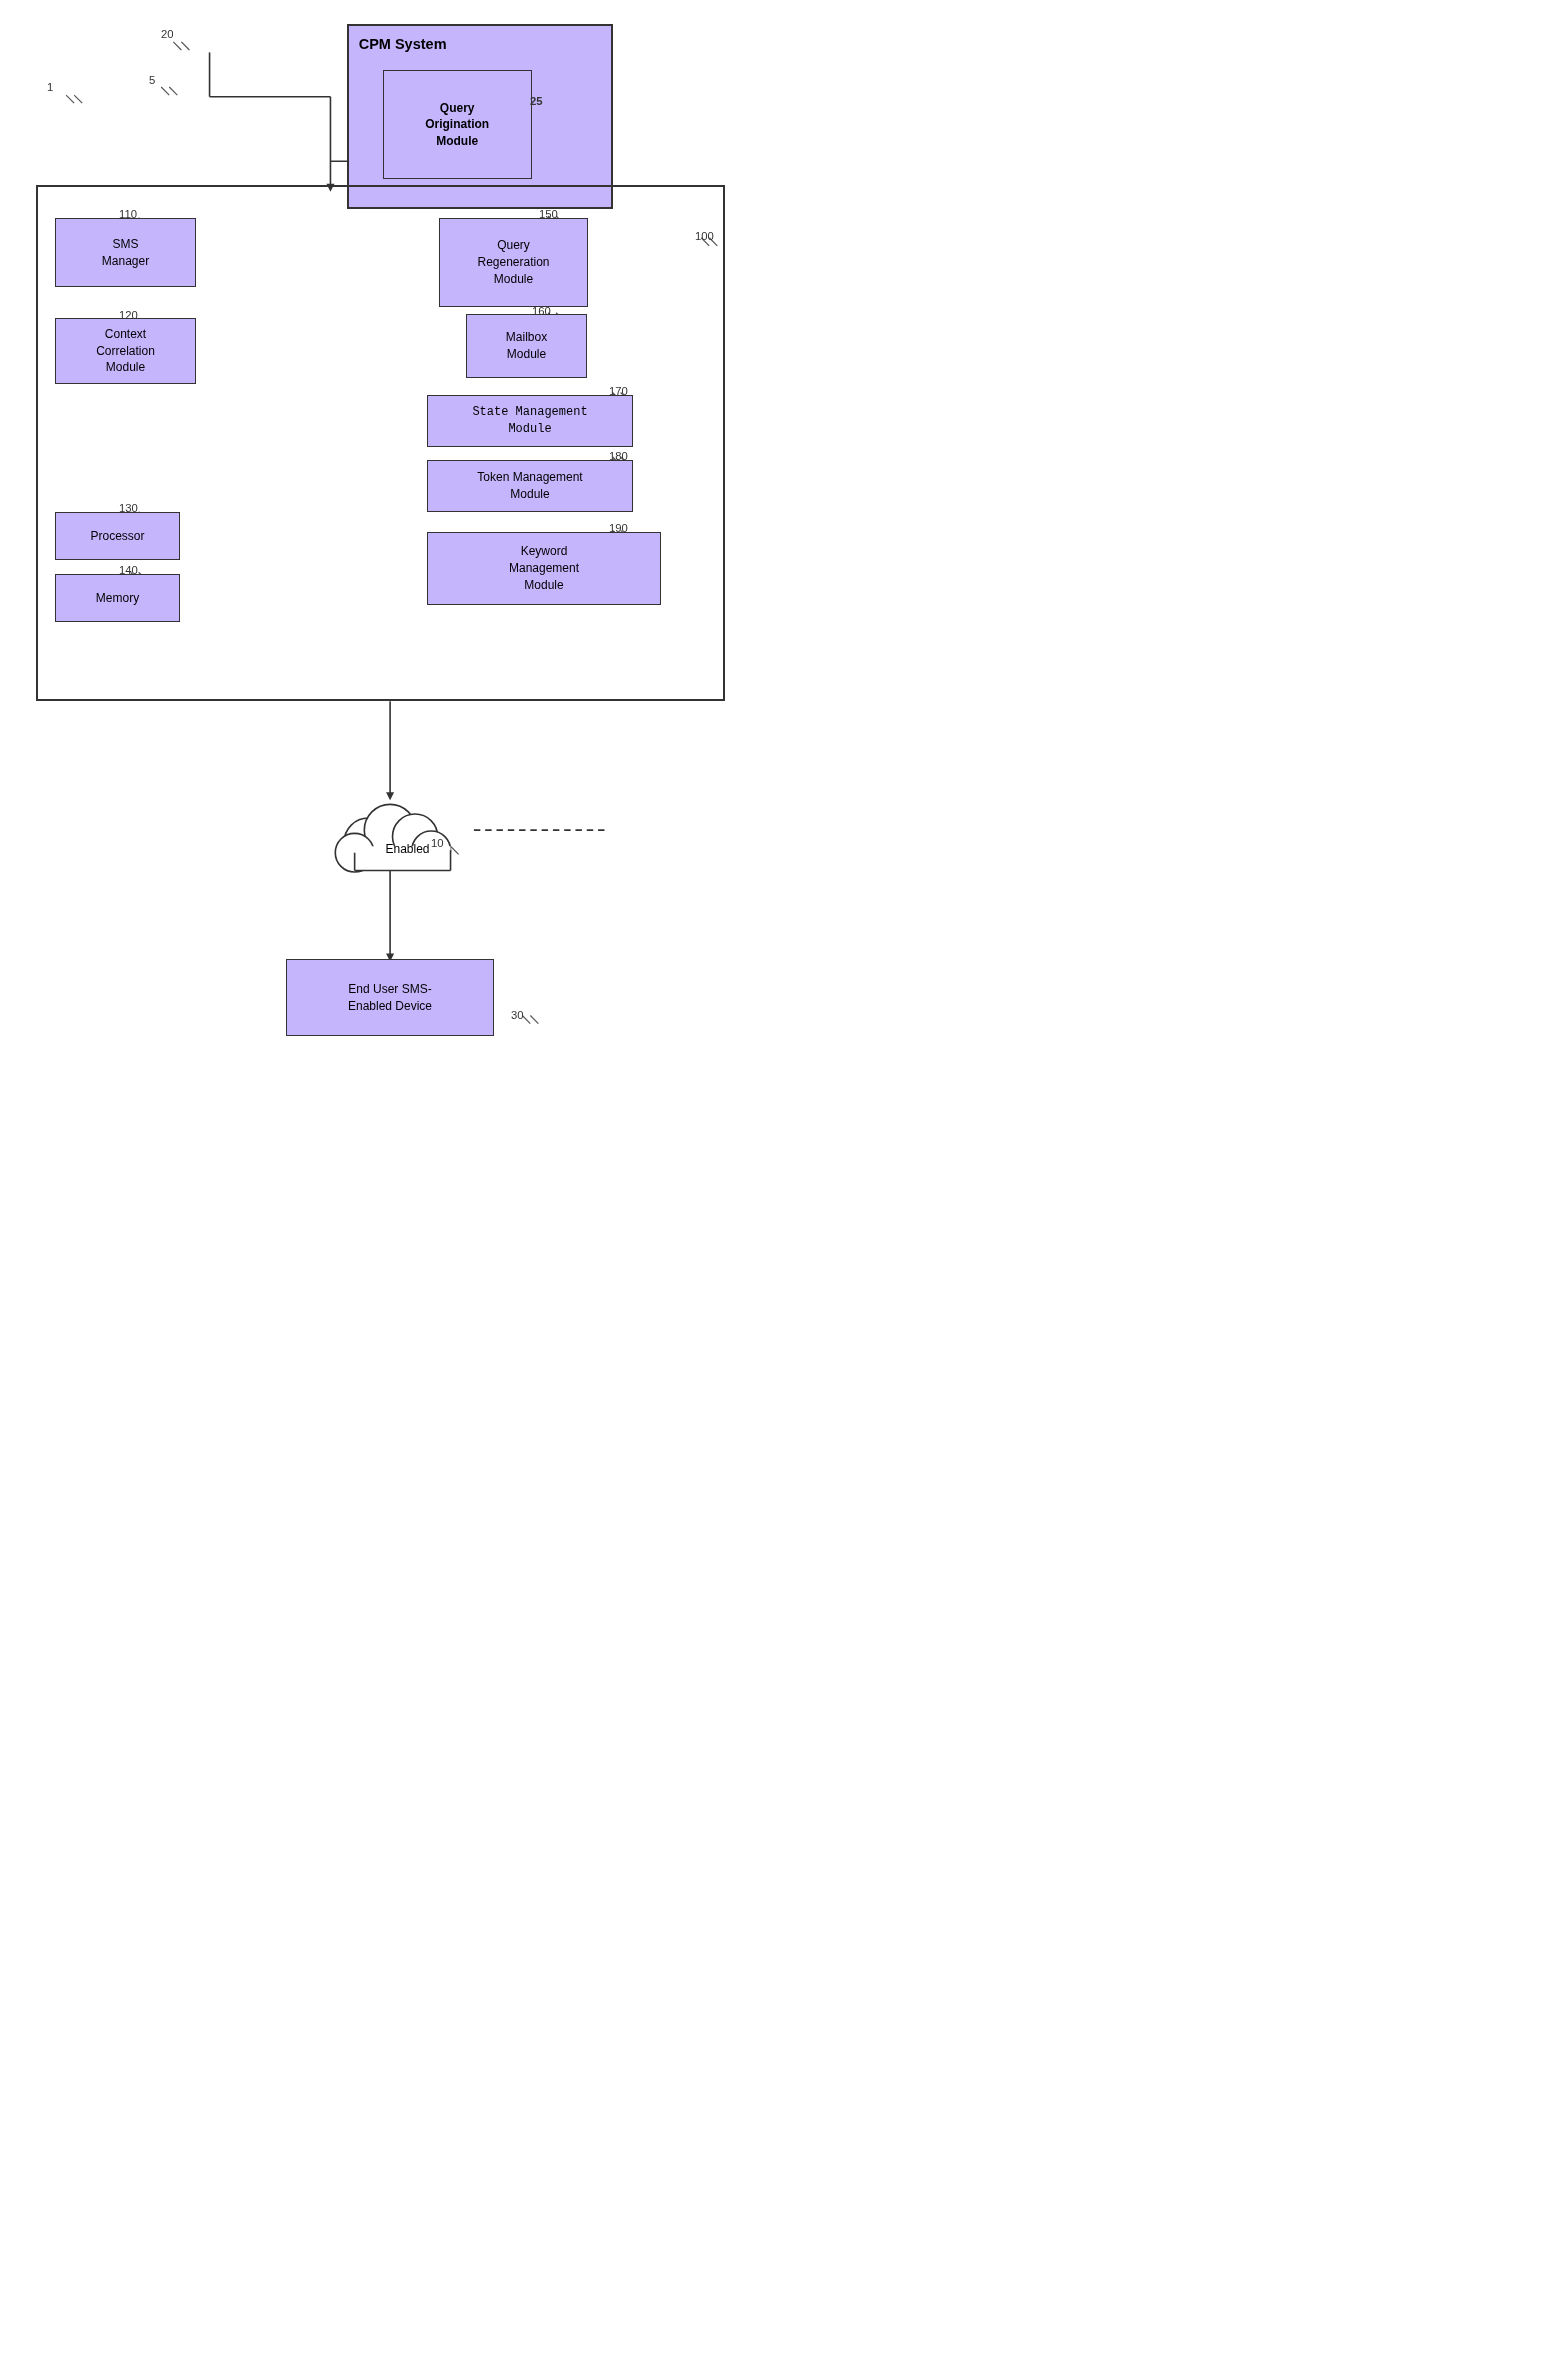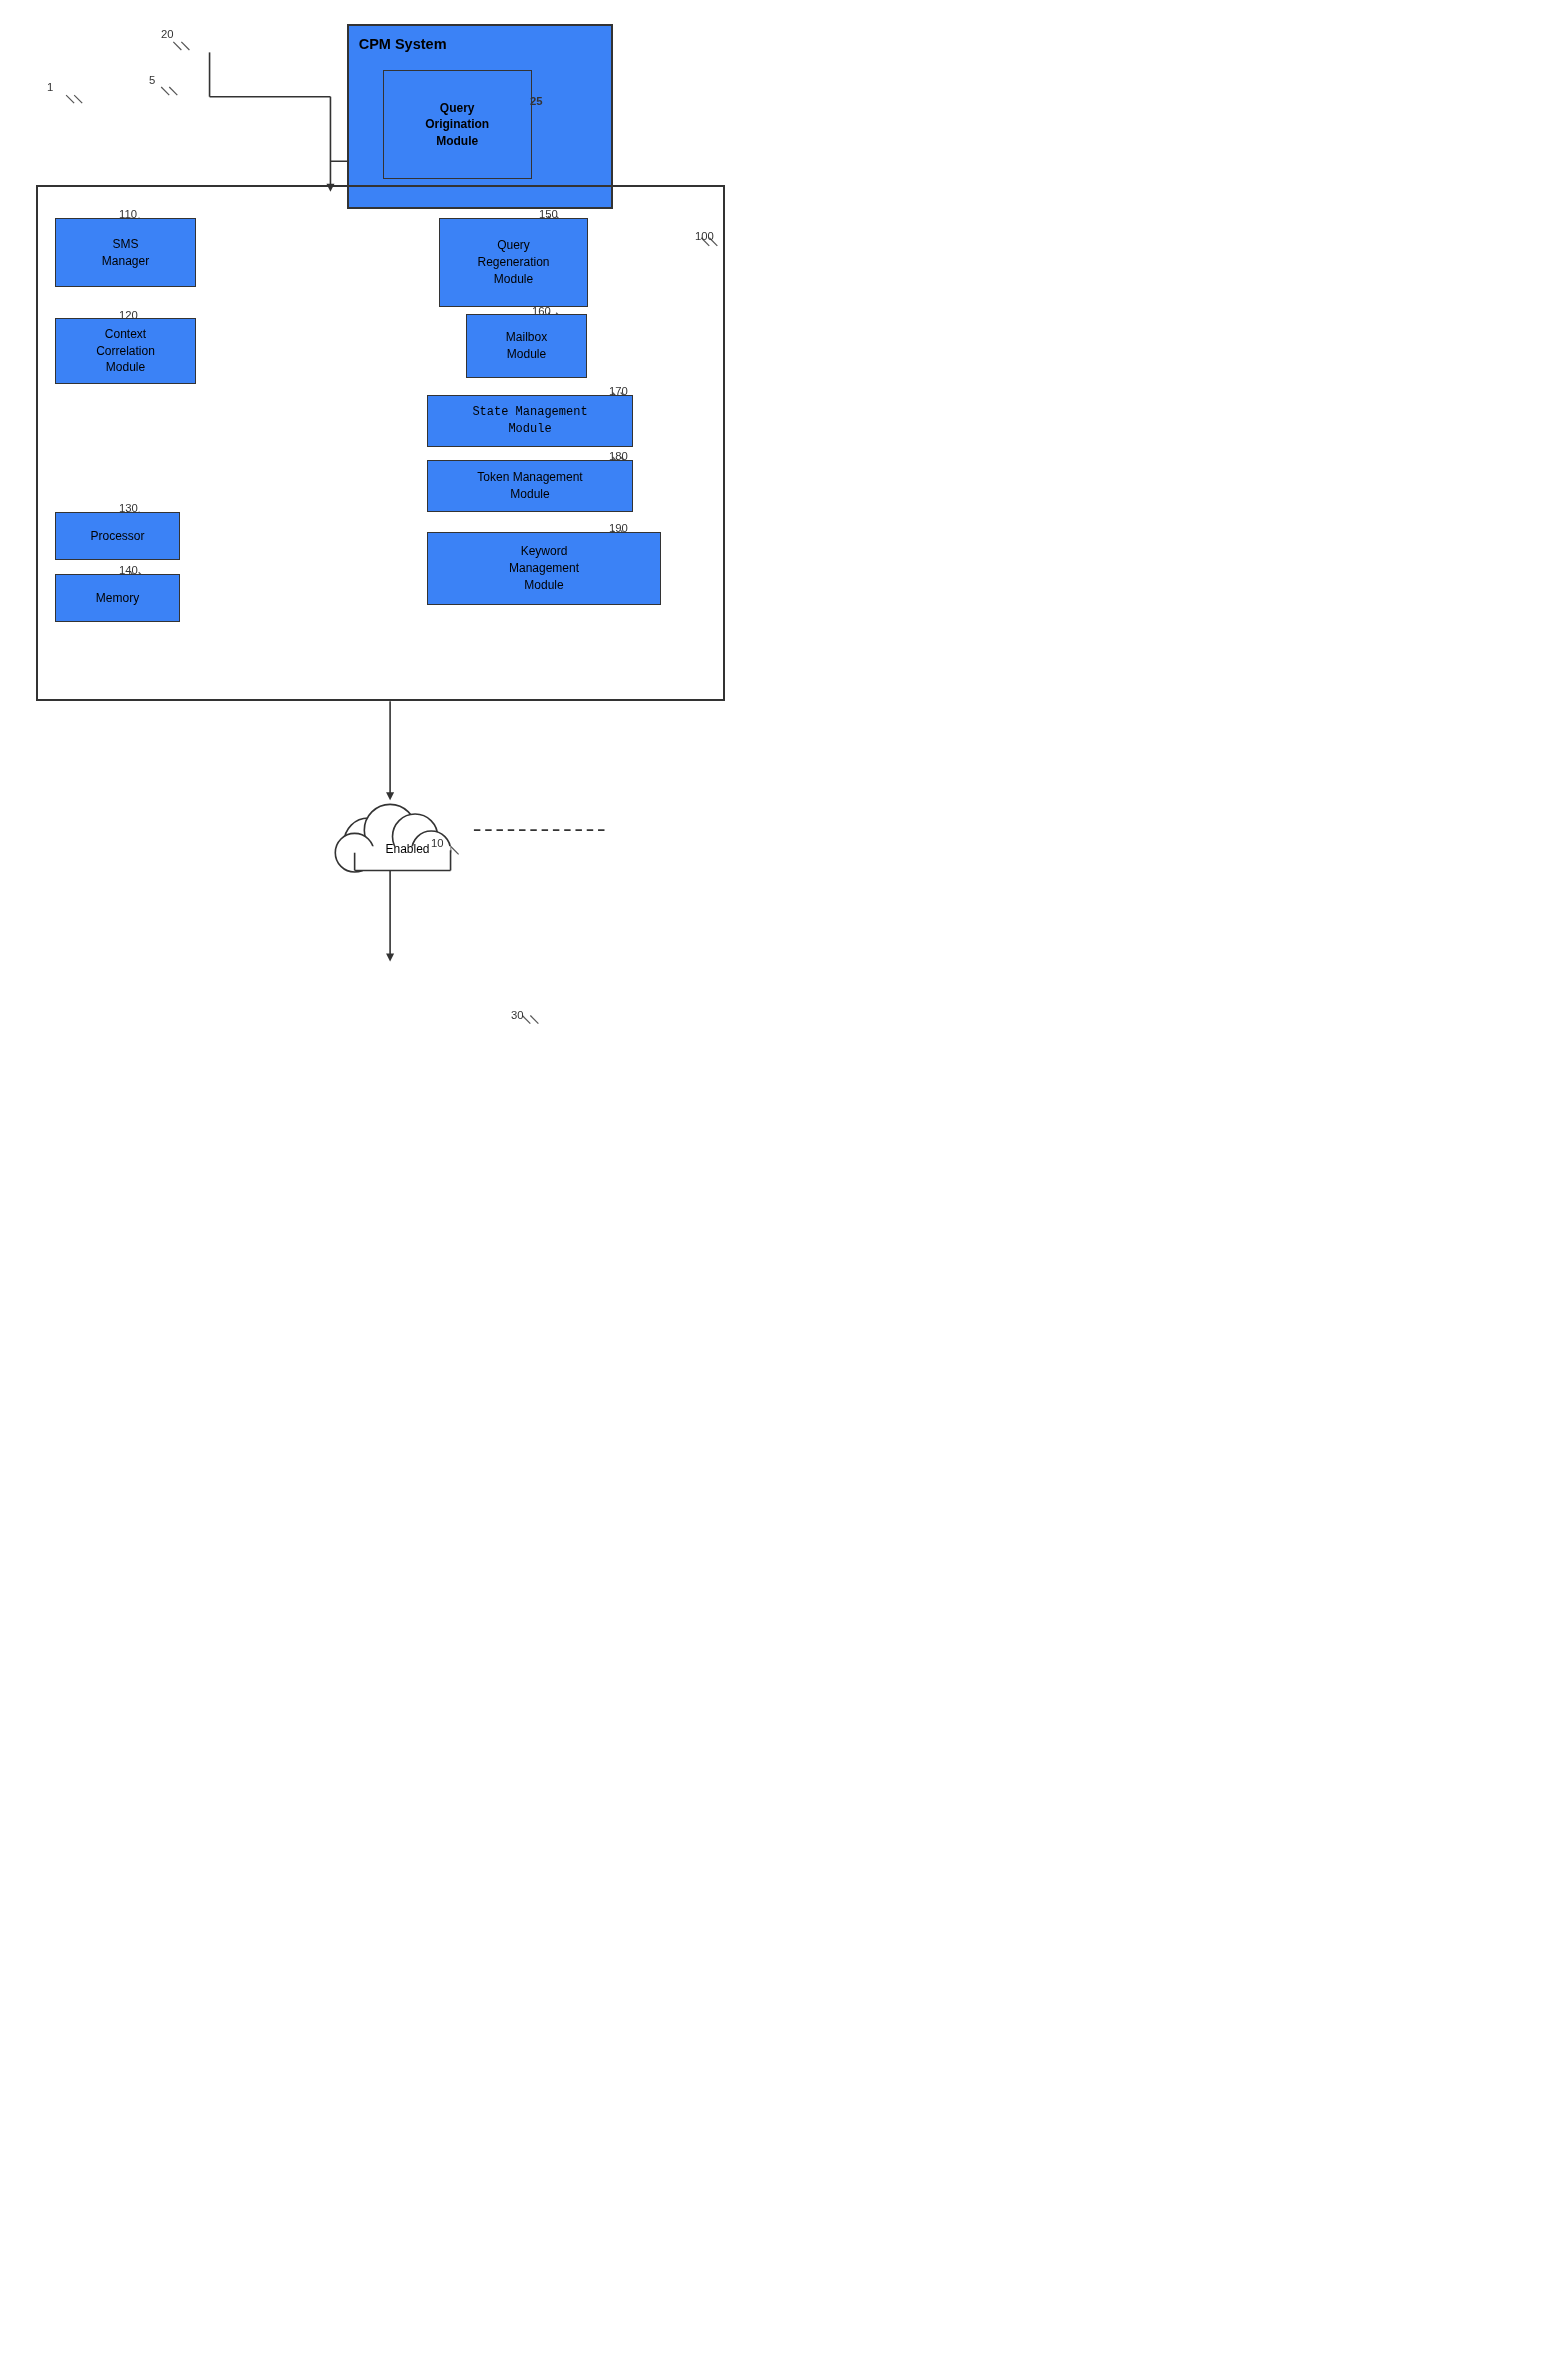--- a/index.html
+++ b/index.html
@@ -15,21 +15,21 @@
     .diagram-container {
       position: relative;
       width: 781px;
       height: 1188px;
     }
 
     
     .box {
       position: absolute;
       border: 1.6px solid #333;
-      background: #3b82f6;
+      background: #c4b5fd;
       display: flex;
       align-items: center;
       justify-content: center;
       text-align: center;
       font-size: 12px;
       line-height: 1.4;
     }
 
     .box-bold {
       font-weight: bold;
@@ -224,15 +224,19 @@
   <div class="ref" style="left:119px; top:564px;">140</div>
   <div class="box" style="left:55px; top:574px; width:125px; height:48px; font-size:12px;">
     <span>Memory</span>
   </div>
 
   <div class="ref" style="left:431px; top:837px;">10</div>
 
   <div style="position:absolute; left:359px; top:842px; width:97px; text-align:center; font-size:12px; background:transparent; z-index:10;">Enabled</div>
 
   <div class="ref" style="left:511px; top:1009px;">30</div>
+  <div class="box" style="left:286px; top:959px; width:208px; height:77px; font-size:12px;">
+    <span style="white-space:pre-line;">End User SMS-
+Enabled Device</span>
+  </div>
 
 </div>
 
 
 </body></html>

